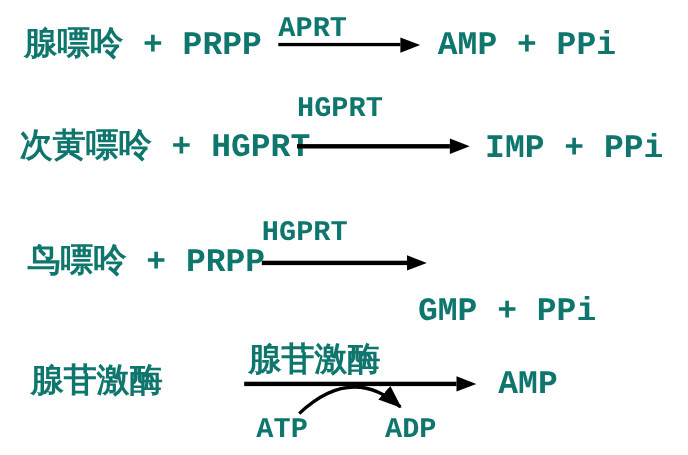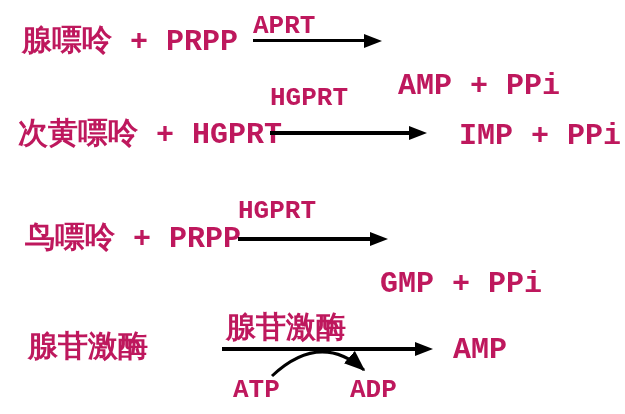--- a/index.html
+++ b/index.html
@@ -1,21 +1,21 @@
 <!DOCTYPE html>
 <html><head>
 <meta charset="utf-8">
 <style>
   html, body { margin: 0; padding: 0; background: #ffffff; }
   #diagram {
     position: relative;
     width: 625px;
     height: 414px;
     background: #ffffff;
-    color: #be185d;
+    color: #0f766e;
     font-family: "Liberation Mono", "DejaVu Sans Mono", monospace;
     font-weight: bold;
     overflow: hidden;
   }
   .txt {
     position: absolute;
     white-space: pre;
     line-height: 1;
   }
   .substrate, .product { font-size: 30px; }
@@ -48,28 +48,28 @@
 </style>
 </head>
 <body>
 
 <div id="diagram">
 
   <div>
     <span class="txt substrate" style="left:22px; top:27px;">腺嘌呤 + PRPP</span>
     <span class="enzyme" style="left:253px; top:13px; width:129px; padding-right:14px;">APRT</span>
     <div class="arrow" style="left:253px; top:39px; width:111px; height:3px;"></div>
-    <span class="txt product" style="left:398px; top:27px;margin-top:44px;">AMP + PPi</span>
+    <span class="txt product" style="left:398px; top:27px;">AMP + PPi</span>
   </div>
 
   <div>
     <span class="txt substrate" style="left:18px; top:120px;">次黄嘌呤 + HGPRT</span>
     <span class="enzyme" style="left:270px; top:85px; width:157px; padding-right:30px;">HGPRT</span>
     <div class="arrow" style="left:270px; top:131px; width:139px; height:4px;"></div>
-    <span class="txt product" style="left:459px; top:121px;text-align:right;">IMP + PPi</span>
+    <span class="txt product" style="left:441px; top:121px;text-align:right;">IMP + PPi</span>
   </div>
 
   <div>
     <span class="txt substrate" style="left:25px; top:224px;">鸟嘌呤 + PRPP</span>
     <span class="enzyme" style="left:238px; top:198px; width:150px; padding-right:28px;">HGPRT</span>
     <div class="arrow" style="left:238px; top:237px; width:132px; height:4px;"></div>
     <span class="txt product" style="left:380px; top:225px;margin-top:44px;">GMP + PPi</span>
   </div>
 
   <div>

